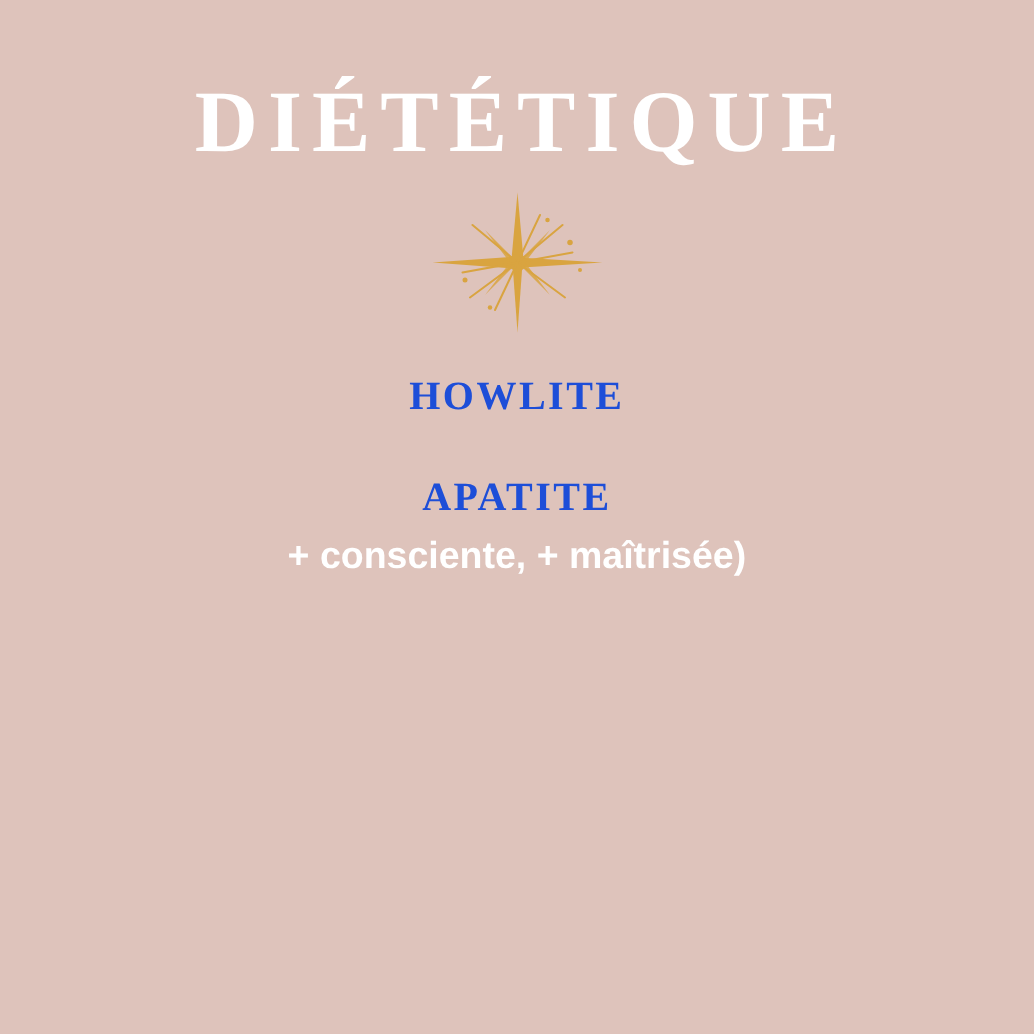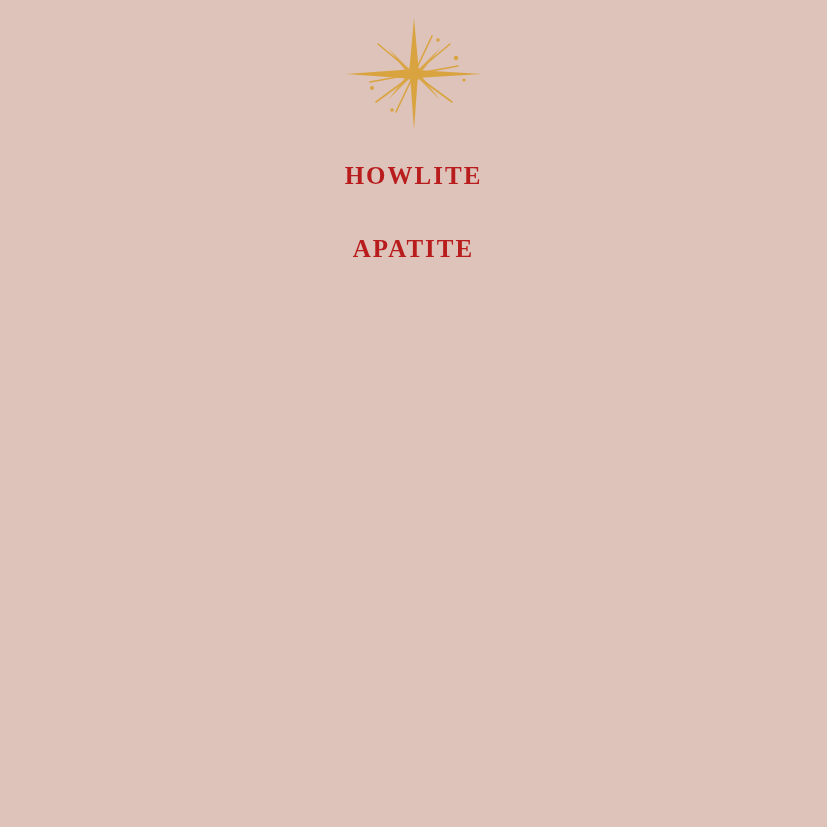--- a/index.html
+++ b/index.html
@@ -52,23 +52,23 @@
   .stone {
     width: 100%;
     text-align: center;
   }
   .stone + .stone {
     margin-top: 14px;
   }
   .stone-name {
     font-family: "Liberation Serif", serif;
     font-weight: bold;
-    font-size: 25px;
+    font-size: 32px;
     letter-spacing: 2px;
-    color: #b91c1c;
+    color: #1d4ed8;
     line-height: 1.3;
   }
   .stone-desc {
     font-family: "Liberation Sans", sans-serif;
     font-weight: bold;
     font-size: 30px;
     color: #ffffff;
     line-height: 1.35;
     margin-top: 6px;
     padding: 0 6px;
@@ -82,20 +82,21 @@
   }
   .stone.gap-top {
     margin-top: 26px;
   }
 </style>
 </head>
 <body>
 
 <div class="poster">
 
+  <div class="title">DIÉTÉTIQUE</div>
 
   <div class="star-wrap">
     <svg width="160" height="120" viewBox="0 0 160 120" aria-hidden="true">
       <g fill="#d9a440">
         <path d="M80 4 L84.5 54 L80 116 L75.5 54 Z"></path>
         <path d="M12 60 L74 55.5 L148 60 L74 64.5 Z"></path>
         <path d="M80 60 L106 34 L86 60 L106 86 Z" opacity="0.85"></path>
         <path d="M80 60 L54 34 L74 60 L54 86 Z" opacity="0.85"></path>
         <circle cx="80" cy="60" r="7"></circle>
       </g>
@@ -124,17 +125,18 @@
     <div class="stone">
       <div class="stone-name">HOWLITE</div>
     </div>
 
     <div class="stone wide">
     </div>
 
     <div class="stone gap-top">
       <div class="stone-name">APATITE</div>
       <div class="stone-desc">
+        <span class="line">+ consciente, + maîtrisée)</span>
       </div>
     </div>
 
   </div>
 </div>
 
 </body></html>

